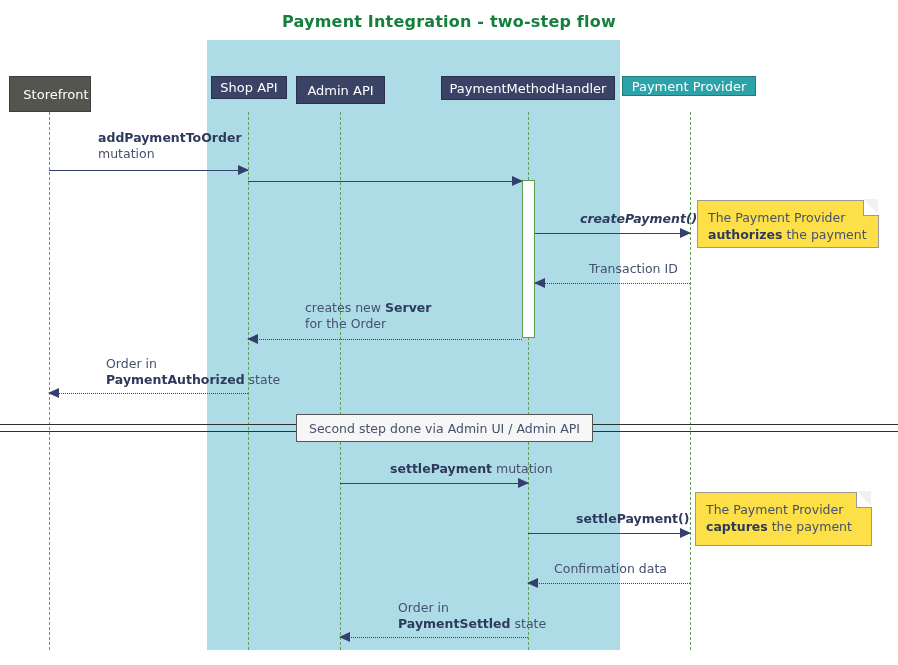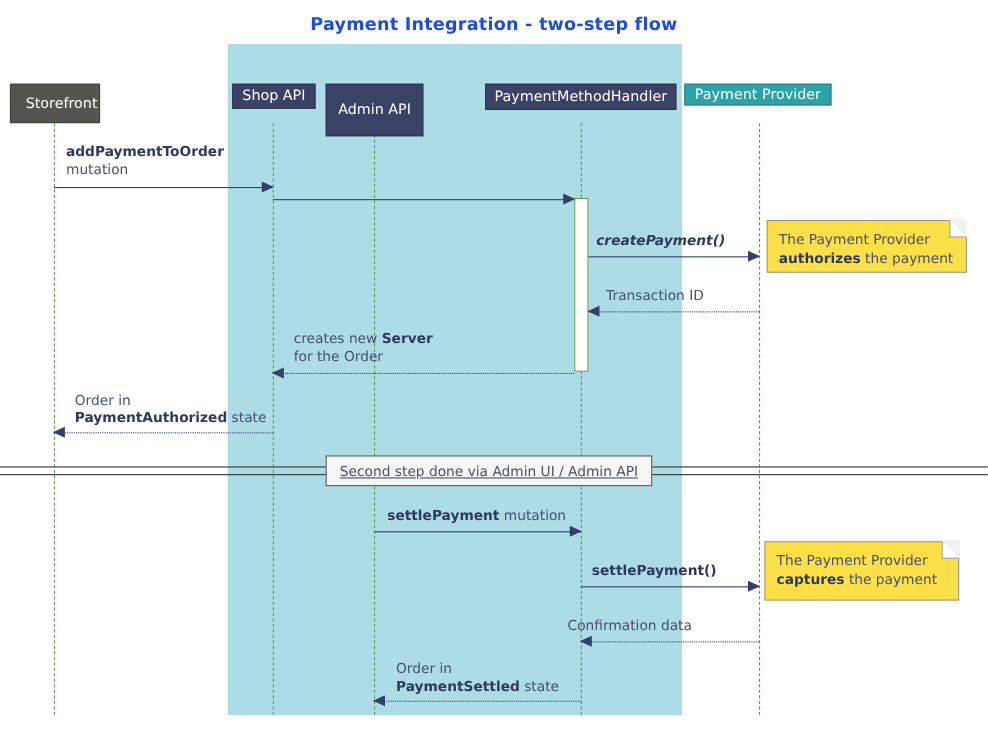--- a/index.html
+++ b/index.html
@@ -8,21 +8,21 @@
     background:#ffffff;
     font-family:"DejaVu Sans","Liberation Sans",sans-serif;
     overflow:hidden;
     position:relative;
   }
   #stage{position:absolute;left:0;top:0;width:898px;height:665px;}
 
   .title{
     position:absolute;left:0;top:12px;width:898px;
     text-align:center;
-    font-size:16px;font-weight:bold;color:#1d4ed8;
+    font-size:16px;font-weight:bold;color:#15803d;
     letter-spacing:.2px;
   }
 
   
   .groupbox{
     position:absolute;
     background:#addbe6;
   }
   .group-label{
     position:absolute;
@@ -74,20 +74,21 @@
   }
   .arrow.right .head{right:-1px;border-left:11px solid #33406b;}
   .arrow.left  .head{left:-1px;border-right:11px solid #33406b;}
 
   
   .msg-label{
     position:absolute;
     font-size:12.5px;color:#465070;
     line-height:16px;
     white-space:nowrap;
+    margin-left:38px;
   }
   .msg-label b{color:#2e3a5c;font-weight:bold;}
 
   
   .note{
     position:absolute;
     background:#fde047;
     border:1px solid #999999;
     box-sizing:border-box;
     font-size:12.5px;color:#465070;
@@ -116,21 +117,20 @@
     border-top:1.5px solid #303030;
   }
   .divider-box{
     position:absolute;
     background:#f6f6f6;
     border:1px solid #555555;
     box-sizing:border-box;
     display:flex;align-items:center;justify-content:center;
     font-size:12.5px;color:#465070;
     white-space:nowrap;
-    text-decoration:underline;
   }
 </style>
 </head>
 <body>
 
 <div id="stage">
 
   <div class="title">Payment Integration - two-step flow</div>
 
   <div class="groupbox" style="left:207px;top:40px;width:413px;height:610px;"></div>
@@ -140,21 +140,21 @@
   <div class="lifeline" style="left:340px;top:112px;height:538px;"></div>
   <div class="lifeline" style="left:528px;top:112px;height:538px;"></div>
   <div class="lifeline" style="left:690px;top:112px;height:538px;"></div>
 
   <div class="participant p-gray" style="left:9px;top:76px;width:82px;height:36px;padding-left:12px;">
     <span>Storefront</span>
   </div>
   <div class="participant p-dark" style="left:211px;top:76px;width:76px;height:23px;">
     <span>Shop API</span>
   </div>
-  <div class="participant p-dark" style="left:296px;top:76px;width:89px;height:48px;">
+  <div class="participant p-dark" style="left:296px;top:76px;width:89px;height:28px;">
     <span>Admin API</span>
   </div>
   <div class="participant p-dark" style="left:441px;top:76px;width:174px;height:24px;">
     <span>PaymentMethodHandler</span>
   </div>
   <div class="participant p-teal" style="left:622px;top:76px;width:134px;height:20px;">
     <span>Payment Provider</span>
   </div>
 
   <div class="activation" style="left:522px;top:180px;width:13px;height:158px;"></div>

